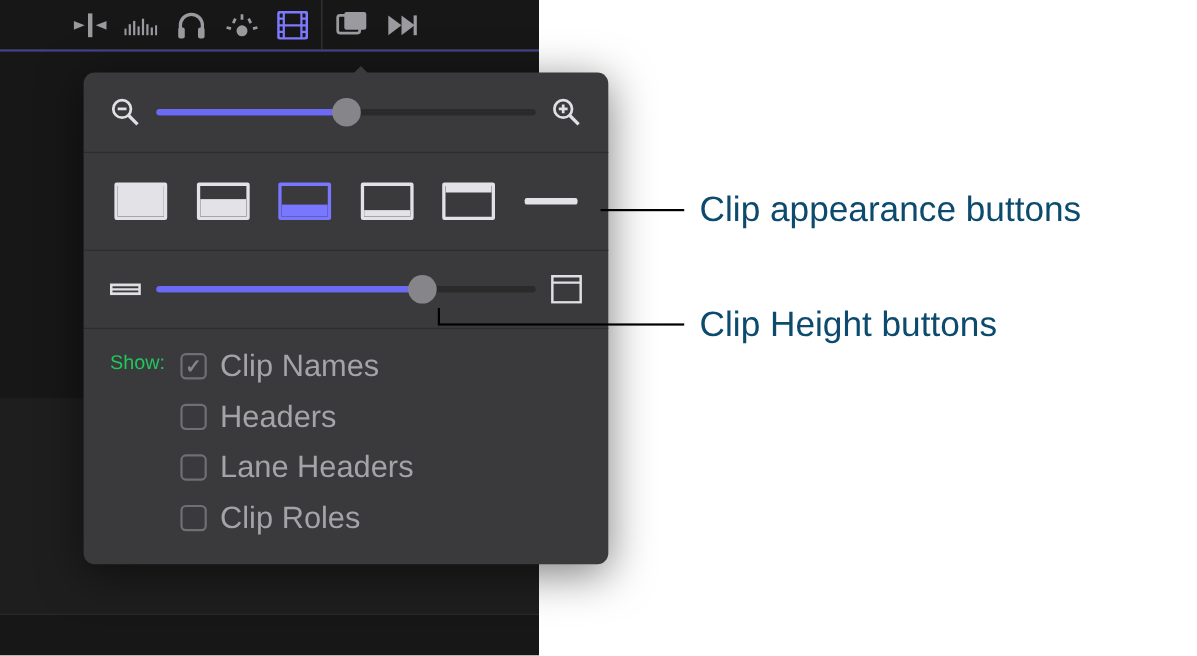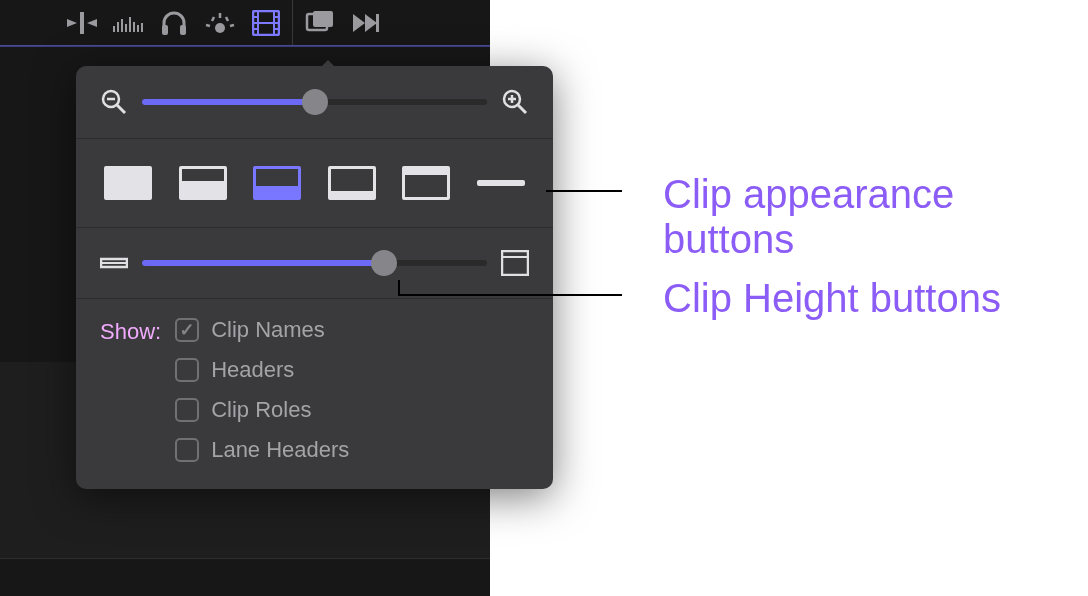--- a/index.html
+++ b/index.html
@@ -191,22 +191,22 @@
       justify-content: center;
       color: #e0e0e4;
     }
 
     .show-row {
       display: flex;
       align-items: flex-start;
       gap: 14px;
     }
     .show-label {
-      color: #f0abfc;
-      font-size: 22px;
+      color: #22c55e;
+      font-size: 18px;
       padding-top: 2px;
     }
     .checks {
       display: flex;
       flex-direction: column;
       gap: 14px;
     }
     .check-line {
       display: flex;
       align-items: center;
@@ -223,29 +223,28 @@
       justify-content: center;
       color: #858589;
     }
     .checkbox.checked::after {
       content: "✓";
       font-size: 18px;
       font-weight: bold;
       line-height: 1;
     }
     .check-text {
-      font-size: 22px;
+      font-size: 28px;
       color: #a3a3a8;
     }
 
     .callout {
       position: absolute;
-      font-size: 40px;
-      color: #8b5cf6;
-      margin-left: 27px;
+      font-size: 32px;
+      color: #0c4a6e;
     }
     .leader {
       position: absolute;
       height: 2px;
       background: #000;
     }
   </style>
 </head>
 <body>
 
@@ -400,25 +399,25 @@
         <div class="check-line">
           <div class="checkbox checked"></div>
           <div class="check-text">Clip Names</div>
         </div>
         <div class="check-line">
           <div class="checkbox"></div>
           <div class="check-text">Headers</div>
         </div>
         <div class="check-line">
           <div class="checkbox"></div>
-          <div class="check-text">Clip Roles</div>
+          <div class="check-text">Lane Headers</div>
         </div>
         <div class="check-line">
           <div class="checkbox"></div>
-          <div class="check-text">Lane Headers</div>
+          <div class="check-text">Clip Roles</div>
         </div>
       </div>
     </div>
 
   </div>
 </div>
 
 <div class="leader" style="left:546px; top:190px; width:76px;"></div>
 <div class="callout" style="left:636px; top:172px;">Clip appearance buttons</div>
 

